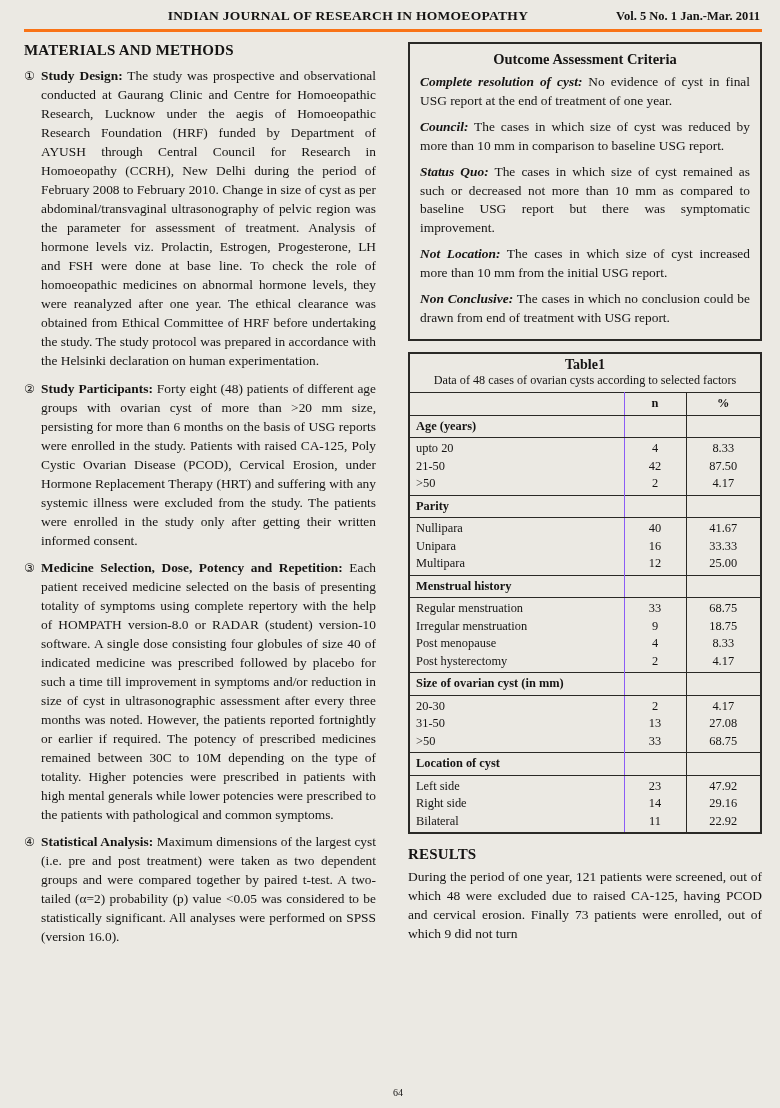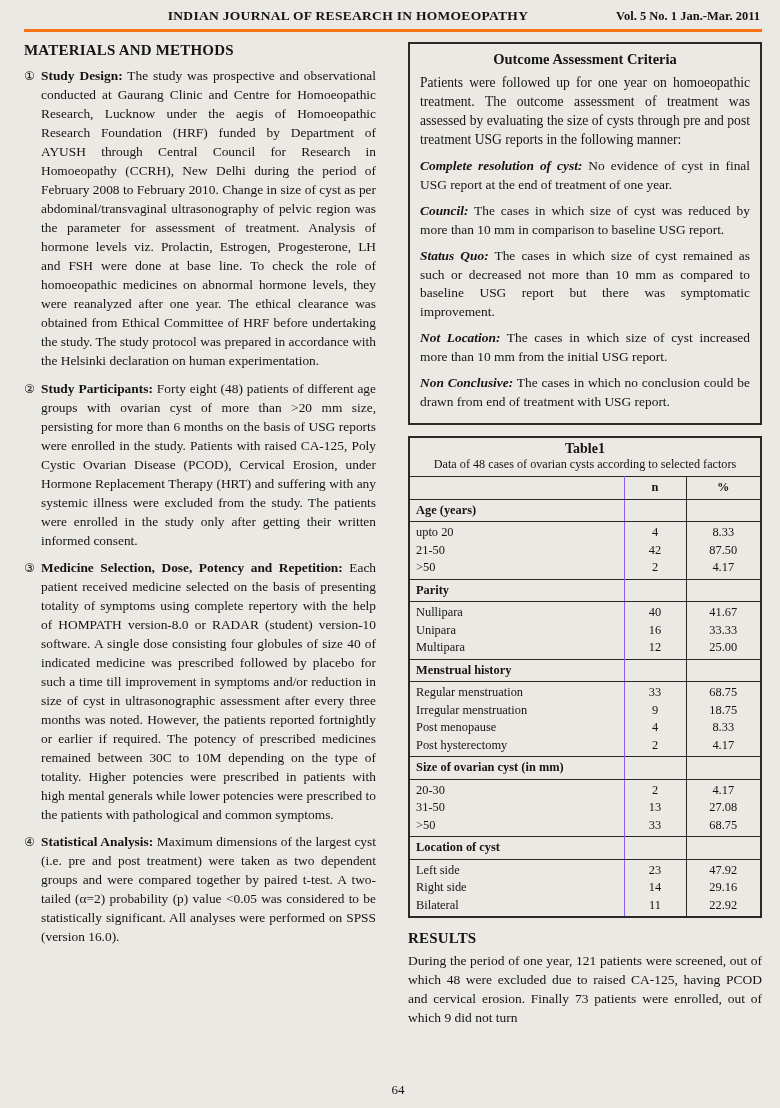--- a/index.html
+++ b/index.html
@@ -47,21 +47,21 @@
   .factors tr.group-row td { border-top:1px solid #2a2926; border-bottom:1px solid #2a2926; padding:3px 6px; }
   .factors tr.group-row td.c1 { font-weight:bold; }
   .factors tr.data-row td { padding-top:1px; padding-bottom:1px; }
   .factors tr.data-row.first td { padding-top:3px; }
   .factors tr.data-row.last td { padding-bottom:3px; }
 
   .results { margin-top:12px; }
   .results .sec-title { margin-bottom:5px; }
   .res-text { font-size:13.5px; line-height:1.4; text-align:justify; }
 
-  .footer { position:absolute; left:16px; right:0; bottom:10px; text-align:center; font-size:13px; }
+  .footer { position:absolute; left:16px; right:0; bottom:10px; text-align:center; font-size:10px; }
 </style>
 </head>
 <body>
 
 <div class="page">
 
   <div class="header">
     <div class="journal">INDIAN JOURNAL OF RESEARCH IN HOMOEOPATHY</div>
     <div class="issue">Vol. 5 No. 1 Jan.-Mar. 2011</div>
   </div>
@@ -87,21 +87,20 @@
             <span class="marker">④</span>
             <div class="m-text"><b>Statistical Analysis:</b> Maximum dimensions of the largest cyst (i.e. pre and post treatment) were taken as two dependent groups and were compared together by paired t-test. A two-tailed (α=2) probability (p) value &lt;0.05 was considered to be statistically significant. All analyses were performed on SPSS (version 16.0).</div>
           </div>
         </div>
     </div>
 
     <div class="col-right">
 
       <div class="outcome-box">
         <div class="ob-title">Outcome Assessment Criteria</div>
-        <p class="ob-intro">Patients were followed up for one year on homoeopathic treatment. The outcome assessment of treatment was assessed by evaluating the size of cysts through pre and post treatment USG reports in the following manner:</p>
         <div>
             <p class="crit"><b>Complete resolution of cyst:</b> No evidence of cyst in final USG report at the end of treatment of one year.</p>
             <p class="crit"><b>Council:</b> The cases in which size of cyst was reduced by more than 10 mm in comparison to baseline USG report.</p>
             <p class="crit"><b>Status Quo:</b> The cases in which size of cyst remained as such or decreased not more than 10 mm as compared to baseline USG report but there was symptomatic improvement.</p>
             <p class="crit"><b>Not Location:</b> The cases in which size of cyst increased more than 10 mm from the initial USG report.</p>
             <p class="crit"><b>Non Conclusive:</b> The cases in which no conclusion could be drawn from end of treatment with USG report.</p>
           </div>
       </div>
 
       <div class="table-box">

